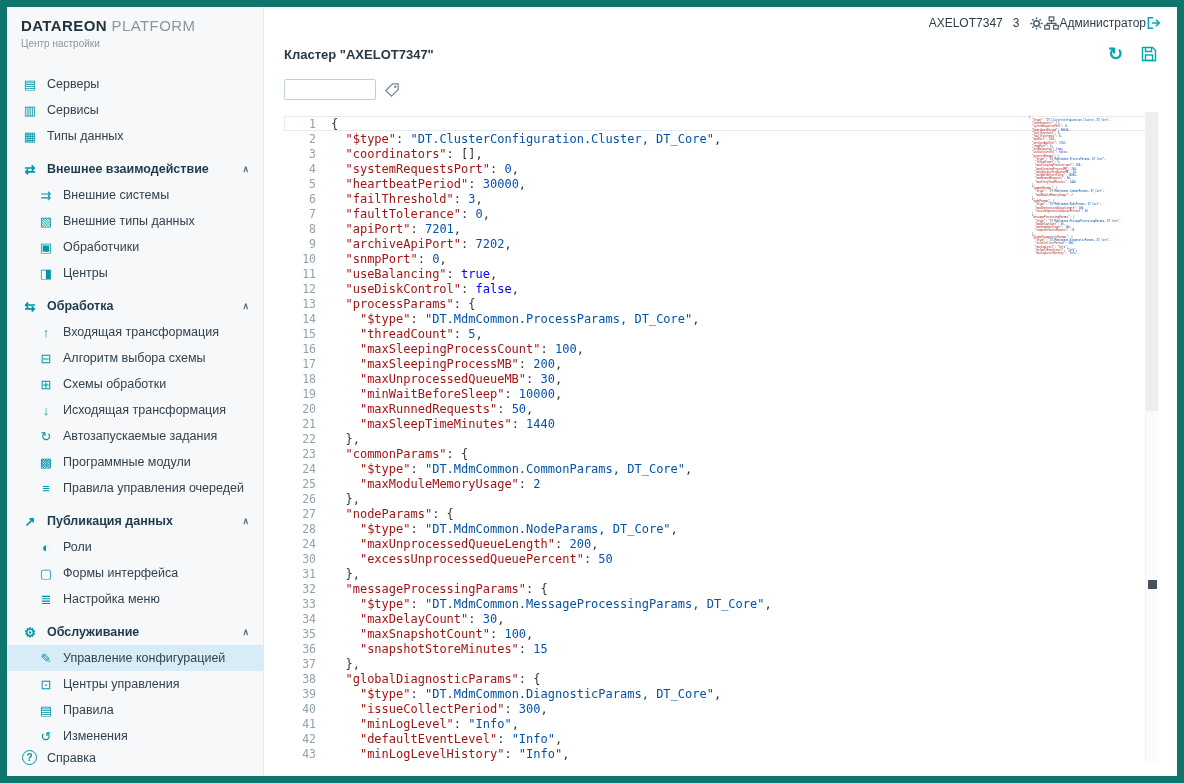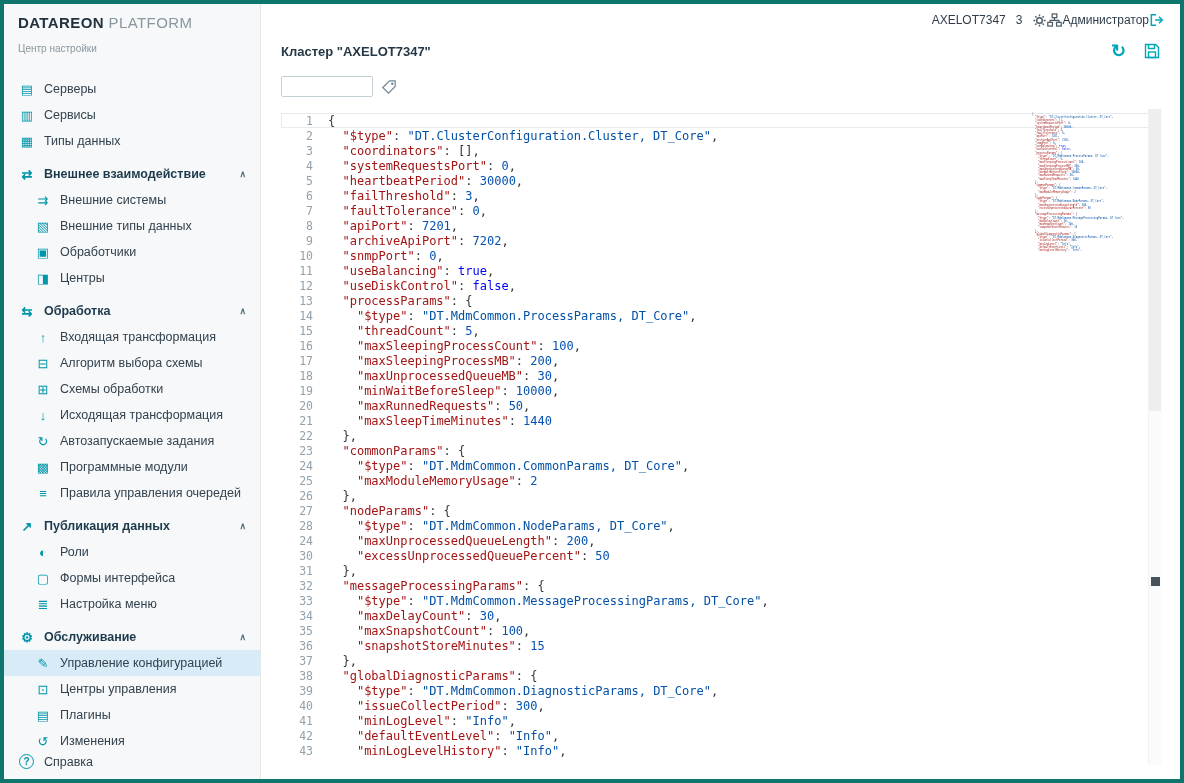--- a/index.html
+++ b/index.html
@@ -1,25 +1,25 @@
 <!DOCTYPE html>
 <html><head>
 <meta charset="utf-8">
 <style>
   * { margin:0; padding:0; box-sizing:border-box; }
   html,body { width:1184px; height:783px; background:#ffffff; font-family:"Liberation Sans", sans-serif; }
-  .app { width:1184px; height:783px; border:4px solid #0f766e; display:flex; overflow:hidden; background:#fff; }
+  .app { width:1184px; height:783px; border:7px solid #0f766e; display:flex; overflow:hidden; background:#fff; }
 
   
   .sidebar { width:257px; flex:none; background:#f6f8f9; border-right:1px solid #e3e8eb; display:flex; flex-direction:column; padding-top:10px; overflow:hidden; }
   .logo-block { padding-left:14px; }
   .logo-line { font-size:15px; letter-spacing:.4px; }
   .logo-primary { font-weight:700; color:#22333f; }
   .logo-secondary { font-weight:400; color:#8a979f; }
-  .logo-subtitle { font-size:10px; color:#8a979f; margin-top:12px; }
+  .logo-subtitle { font-size:10px; color:#8a979f; margin-top:4px; }
   .nav { margin-top:22px; }
   .nav-row { height:26px; display:flex; align-items:center; font-size:12.5px; color:#33424e; cursor:default; }
   .nav-row.item { padding-left:14px; }
   .nav-row.subitem { padding-left:30px; }
   .nav-row.section { padding-left:14px; padding-right:14px; font-weight:700; color:#1d3a4d; margin-top:7px; }
   .nav-row.selected { background:#d8ecf8; }
   .nav-icon { color:#0095a8; width:18px; flex:none; margin-right:8px; font-size:13px; text-align:center; line-height:1; }
   .chevron { margin-left:auto; color:#557080; font-size:9px; }
   .help-row { margin-top:auto; margin-bottom:10px; height:26px; display:flex; align-items:center; padding-left:14px; font-size:12.5px; color:#33424e; }
   .help-icon { width:15px; height:15px; flex:none; margin-right:10px; margin-left:1px; border:1.4px solid #0095a8; border-radius:50%; color:#0095a8; font-size:10px; font-weight:700; display:flex; align-items:center; justify-content:center; }
@@ -163,21 +163,21 @@
         <div class="nav-row subitem selected">
           <span class="nav-icon">✎</span>
           <span>Управление конфигурацией</span>
         </div>
         <div class="nav-row subitem">
           <span class="nav-icon">⊡</span>
           <span>Центры управления</span>
         </div>
         <div class="nav-row subitem">
           <span class="nav-icon">▤</span>
-          <span>Плагины</span>
+          <span>Правила</span>
         </div>
         <div class="nav-row subitem">
           <span class="nav-icon">↺</span>
           <span>Изменения</span>
         </div>
       </nav>
     <div class="help-row">
       <span class="help-icon">?</span>
       <span>Справка</span>
     </div>

